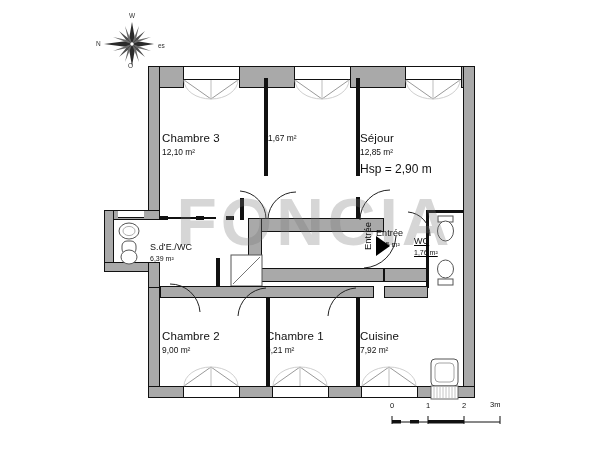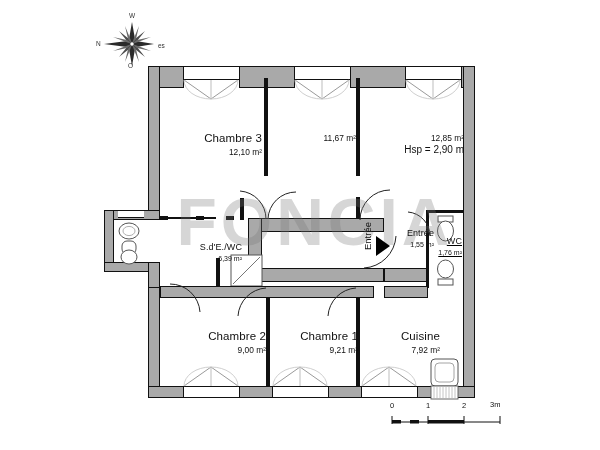--- a/index.html
+++ b/index.html
@@ -26,26 +26,26 @@
 
   
   .win-h{
     position:absolute;background:#ffffff;
     border-top:1px solid #111;border-bottom:1px solid #111;
     box-sizing:border-box;
   }
 
   
   .room{
-    position:absolute;text-align:right;line-height:1.18;
+    position:absolute;text-align:left;line-height:1.18;
     white-space:nowrap;
   }
   .room .nm{font-size:11.5px;color:#101010;letter-spacing:.1px;}
   .room .ar{font-size:8.4px;color:#101010;margin-top:2px;}
-  .room .hsp{font-size:10px;color:#101010;}
+  .room .hsp{font-size:12px;color:#101010;margin-top:5px;}
   .tiny .nm{font-size:9px;}
   .tiny .ar{font-size:7px;}
   .vlabel{
     position:absolute;font-size:9.5px;color:#101010;
     writing-mode:vertical-rl;transform:rotate(180deg);
     white-space:nowrap;
   }
 
   
   #watermark{
@@ -278,20 +278,21 @@
   <div class="room" style="left:162px;top:132px;width:100px;">
     <div class="nm">Chambre 3</div>
     <div class="ar">12,10 m²</div>
   </div>
 
   <div class="room" style="left:264px;top:132px;width:92px;">
     <div class="ar">11,67 m²</div>
   </div>
 
   <div class="room" style="left:360px;top:132px;width:104px;">
+    <div class="nm">Séjour</div>
     <div class="ar">12,85 m²</div>
     <div class="hsp">Hsp = 2,90 m</div>
   </div>
 
   <div class="room tiny" style="left:150px;top:235px;width:92px;margin-top:7px;">
     <div class="nm">S.d'E./WC</div>
     <div class="ar">6,39 m²</div>
   </div>
 
   <div class="room tiny" style="left:376px;top:228px;width:58px;">

